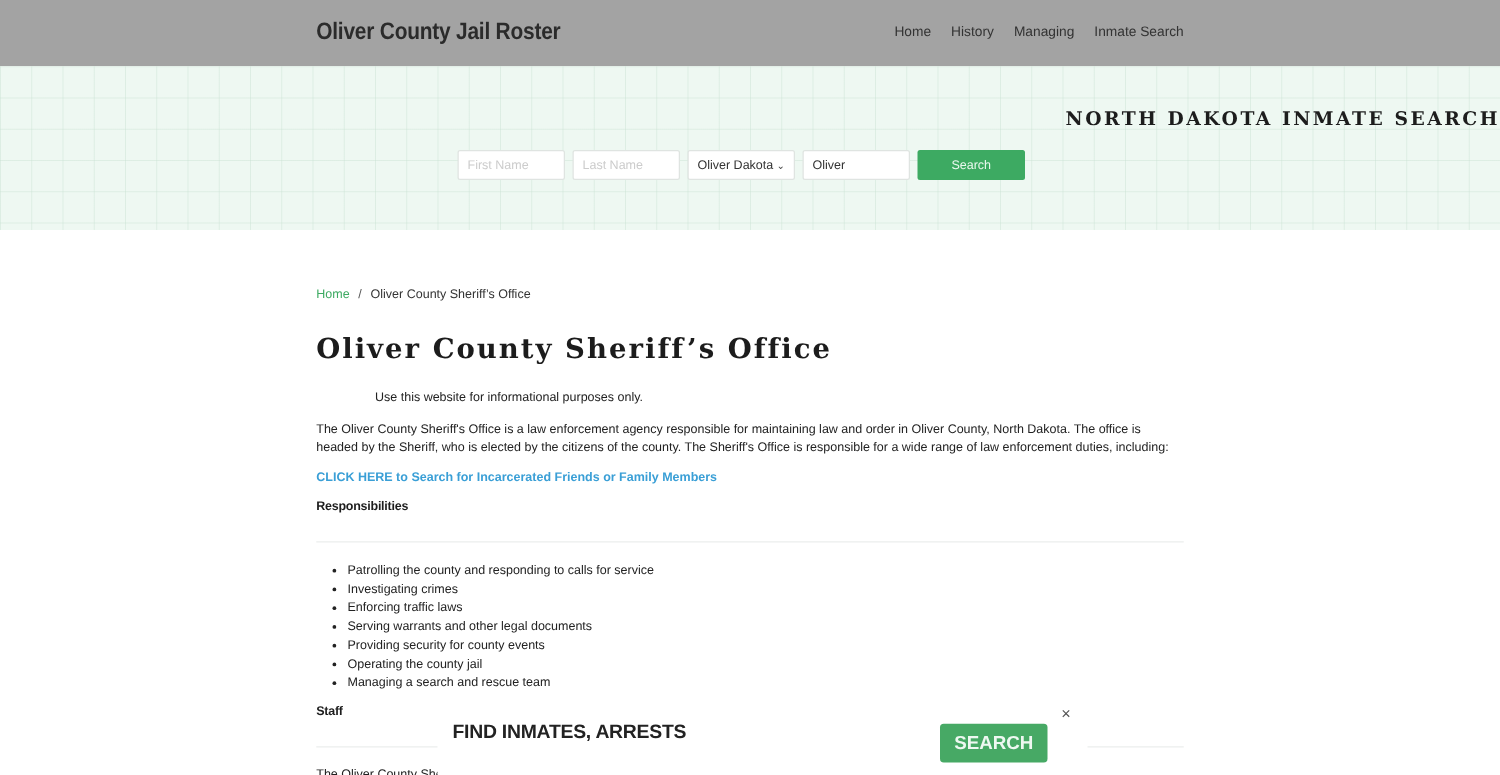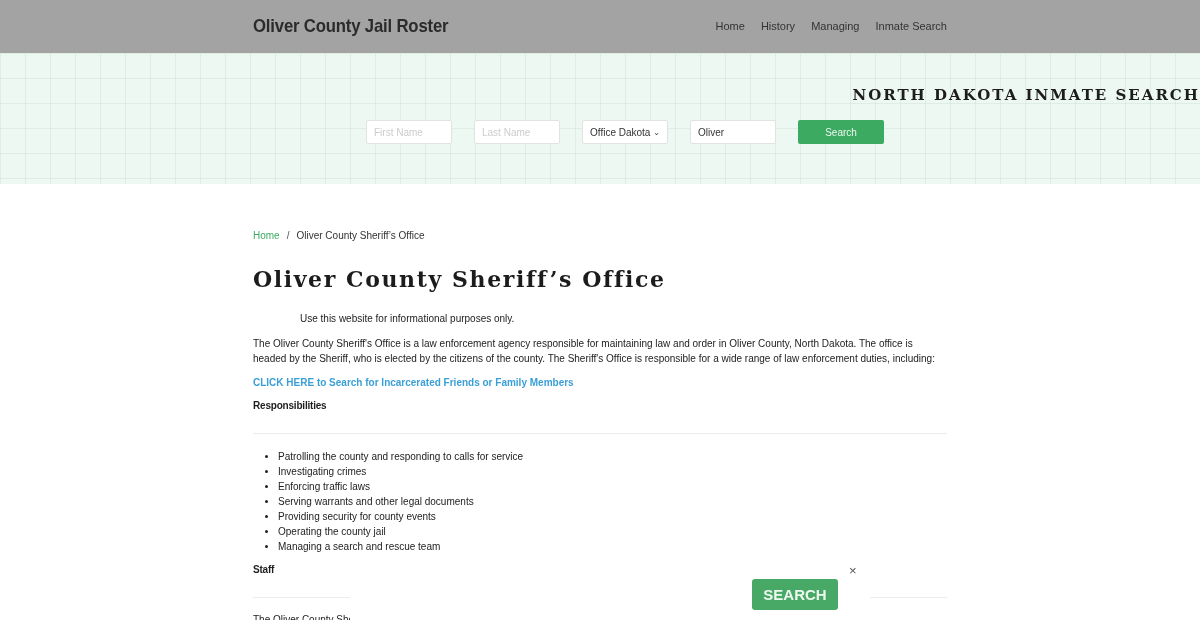--- a/index.html
+++ b/index.html
@@ -11,21 +11,21 @@
     .nav { position: absolute; right: 253px; top: 20px; display: flex; gap: 16px; }
     .nav a { font-size: 11px; color: #333; text-decoration: none; cursor: pointer; }
 
     .hero { position: absolute; top: 53px; left: 0; width: 1200px; height: 131px;
       background-color: #eef8f2;
       background-image:
         linear-gradient(to right, rgba(200,225,210,0.45) 1px, transparent 1px),
         linear-gradient(to bottom, rgba(200,225,210,0.45) 1px, transparent 1px);
       background-size: 25px 25px; }
     .hero-title { position: absolute; top: 33px; left: 0; width: 100%; text-align: right; font-family: "DejaVu Serif", serif; font-weight: bold; font-size: 15px; letter-spacing: 2px; color: #1d1d1d; }
-    .search-row { position: absolute; top: 67px; left: 366px; display: flex; gap: 22px; }
+    .search-row { position: absolute; top: 67px; left: 366px; display: flex; gap: 6px; }
     .search-row input, .search-row .sel { width: 86px; height: 24px; border: 1px solid #dfe4e1; border-radius: 2px; background: #fff; font-size: 10px; padding: 0 7px; font-family: "Liberation Sans", sans-serif; color: #333; }
     .search-row input::placeholder { color: #ccc; }
     .sel { display: flex; align-items: center; justify-content: space-between; cursor: pointer; overflow: hidden; white-space: nowrap; }
     .sel .chev { font-size: 8px; color: #444; margin-left: 2px; }
     .btn-search { width: 86px; height: 24px; background: #3daa62; color: #eaf8ee; border: none; border-radius: 2px; font-size: 10px; cursor: pointer; font-family: "Liberation Sans", sans-serif; }
 
     .content { position: absolute; top: 184px; left: 253px; width: 694px; }
     .breadcrumb { position: absolute; top: 46px; left: 0; font-size: 10px; color: #333; }
     .breadcrumb .home { color: #3daa62; cursor: pointer; }
     .breadcrumb .sep { margin: 0 7px; color: #555; }
@@ -60,21 +60,21 @@
     <a>Inmate Search</a>
   </nav>
 </header>
 
 <section class="hero">
   <div class="hero-title">NORTH DAKOTA INMATE SEARCH</div>
   <div class="search-row">
     <input type="text" placeholder="First Name" style="">
     <input type="text" placeholder="Last Name" style="">
     <div class="sel">
-      <span>Office Dakota</span>
+      <span>Oliver Dakota</span>
       <span class="chev">⌄</span>
     </div>
     <input type="text" value="Oliver" style="">
     <button class="btn-search">Search</button>
   </div>
 </section>
 
 <main class="content">
   <div class="breadcrumb">
     <span class="home">Home</span><span class="sep">/</span><span>Oliver County Sheriff’s Office</span>
@@ -94,16 +94,17 @@
     <li>Operating the county jail</li>
     <li>Managing a search and rescue team</li>
   </ul>
   <h2 class="h2 staff">Staff</h2>
   <div class="rule r2"></div>
   <p class="staff-text">The Oliver County She</p>
 </main>
 
 <div class="ad">
   <div class="ad-text">
+    <div>FIND INMATES, ARRESTS</div>
   </div>
   <div class="ad-btn">SEARCH</div>
   <div class="ad-close">×</div>
 </div>
 
 </body></html>

